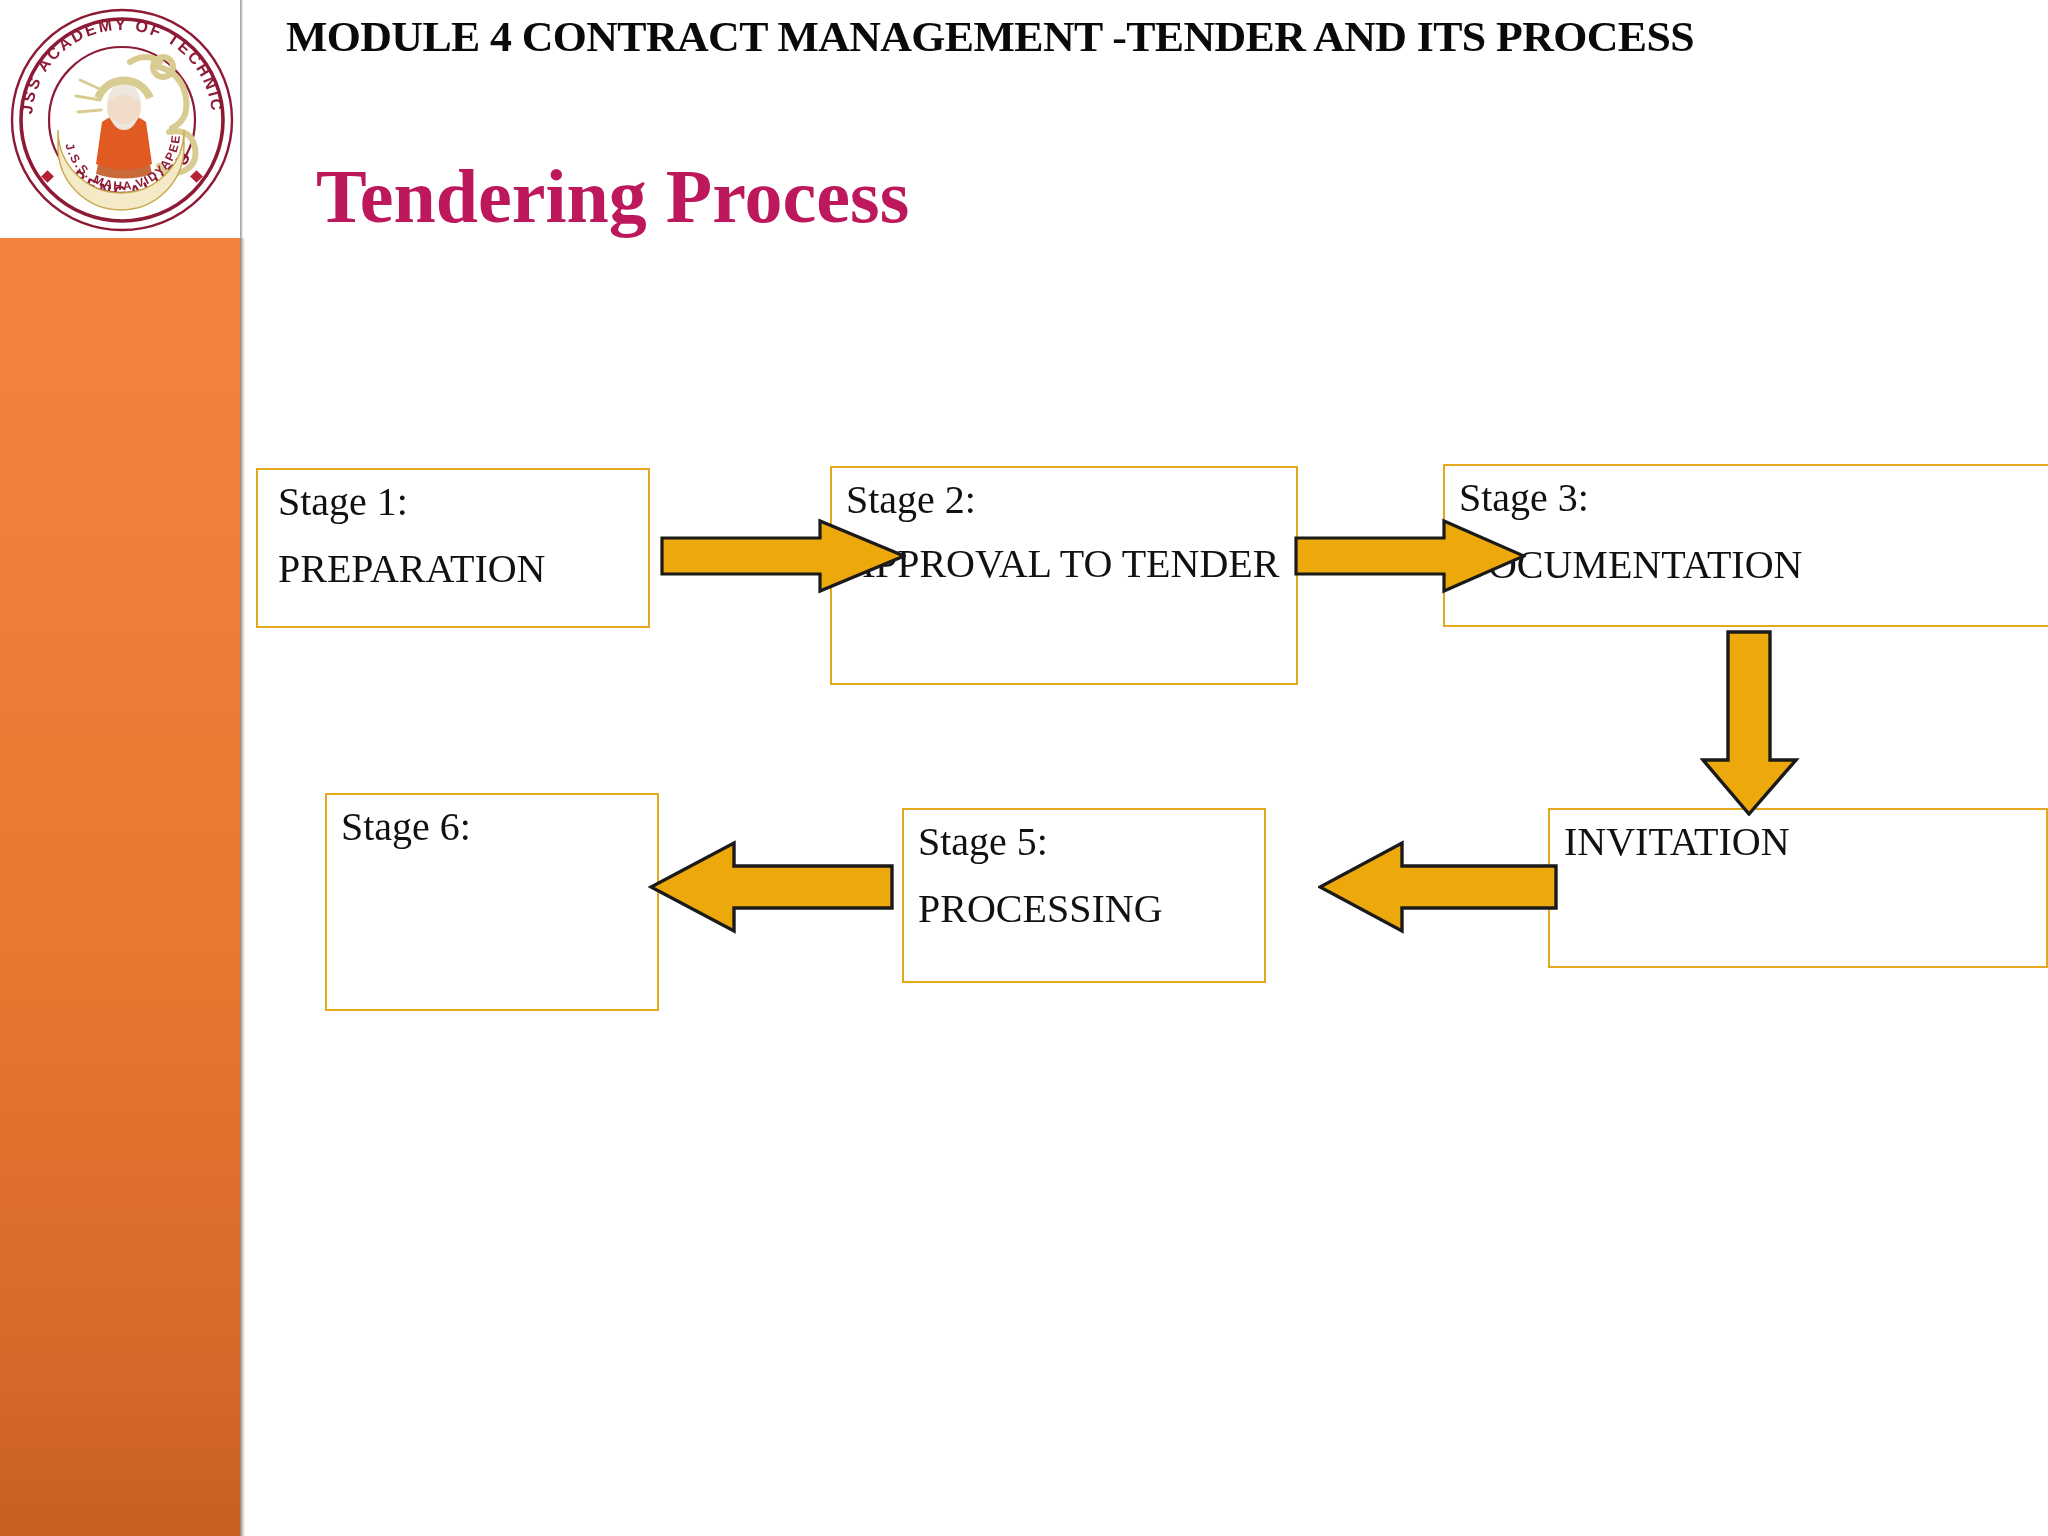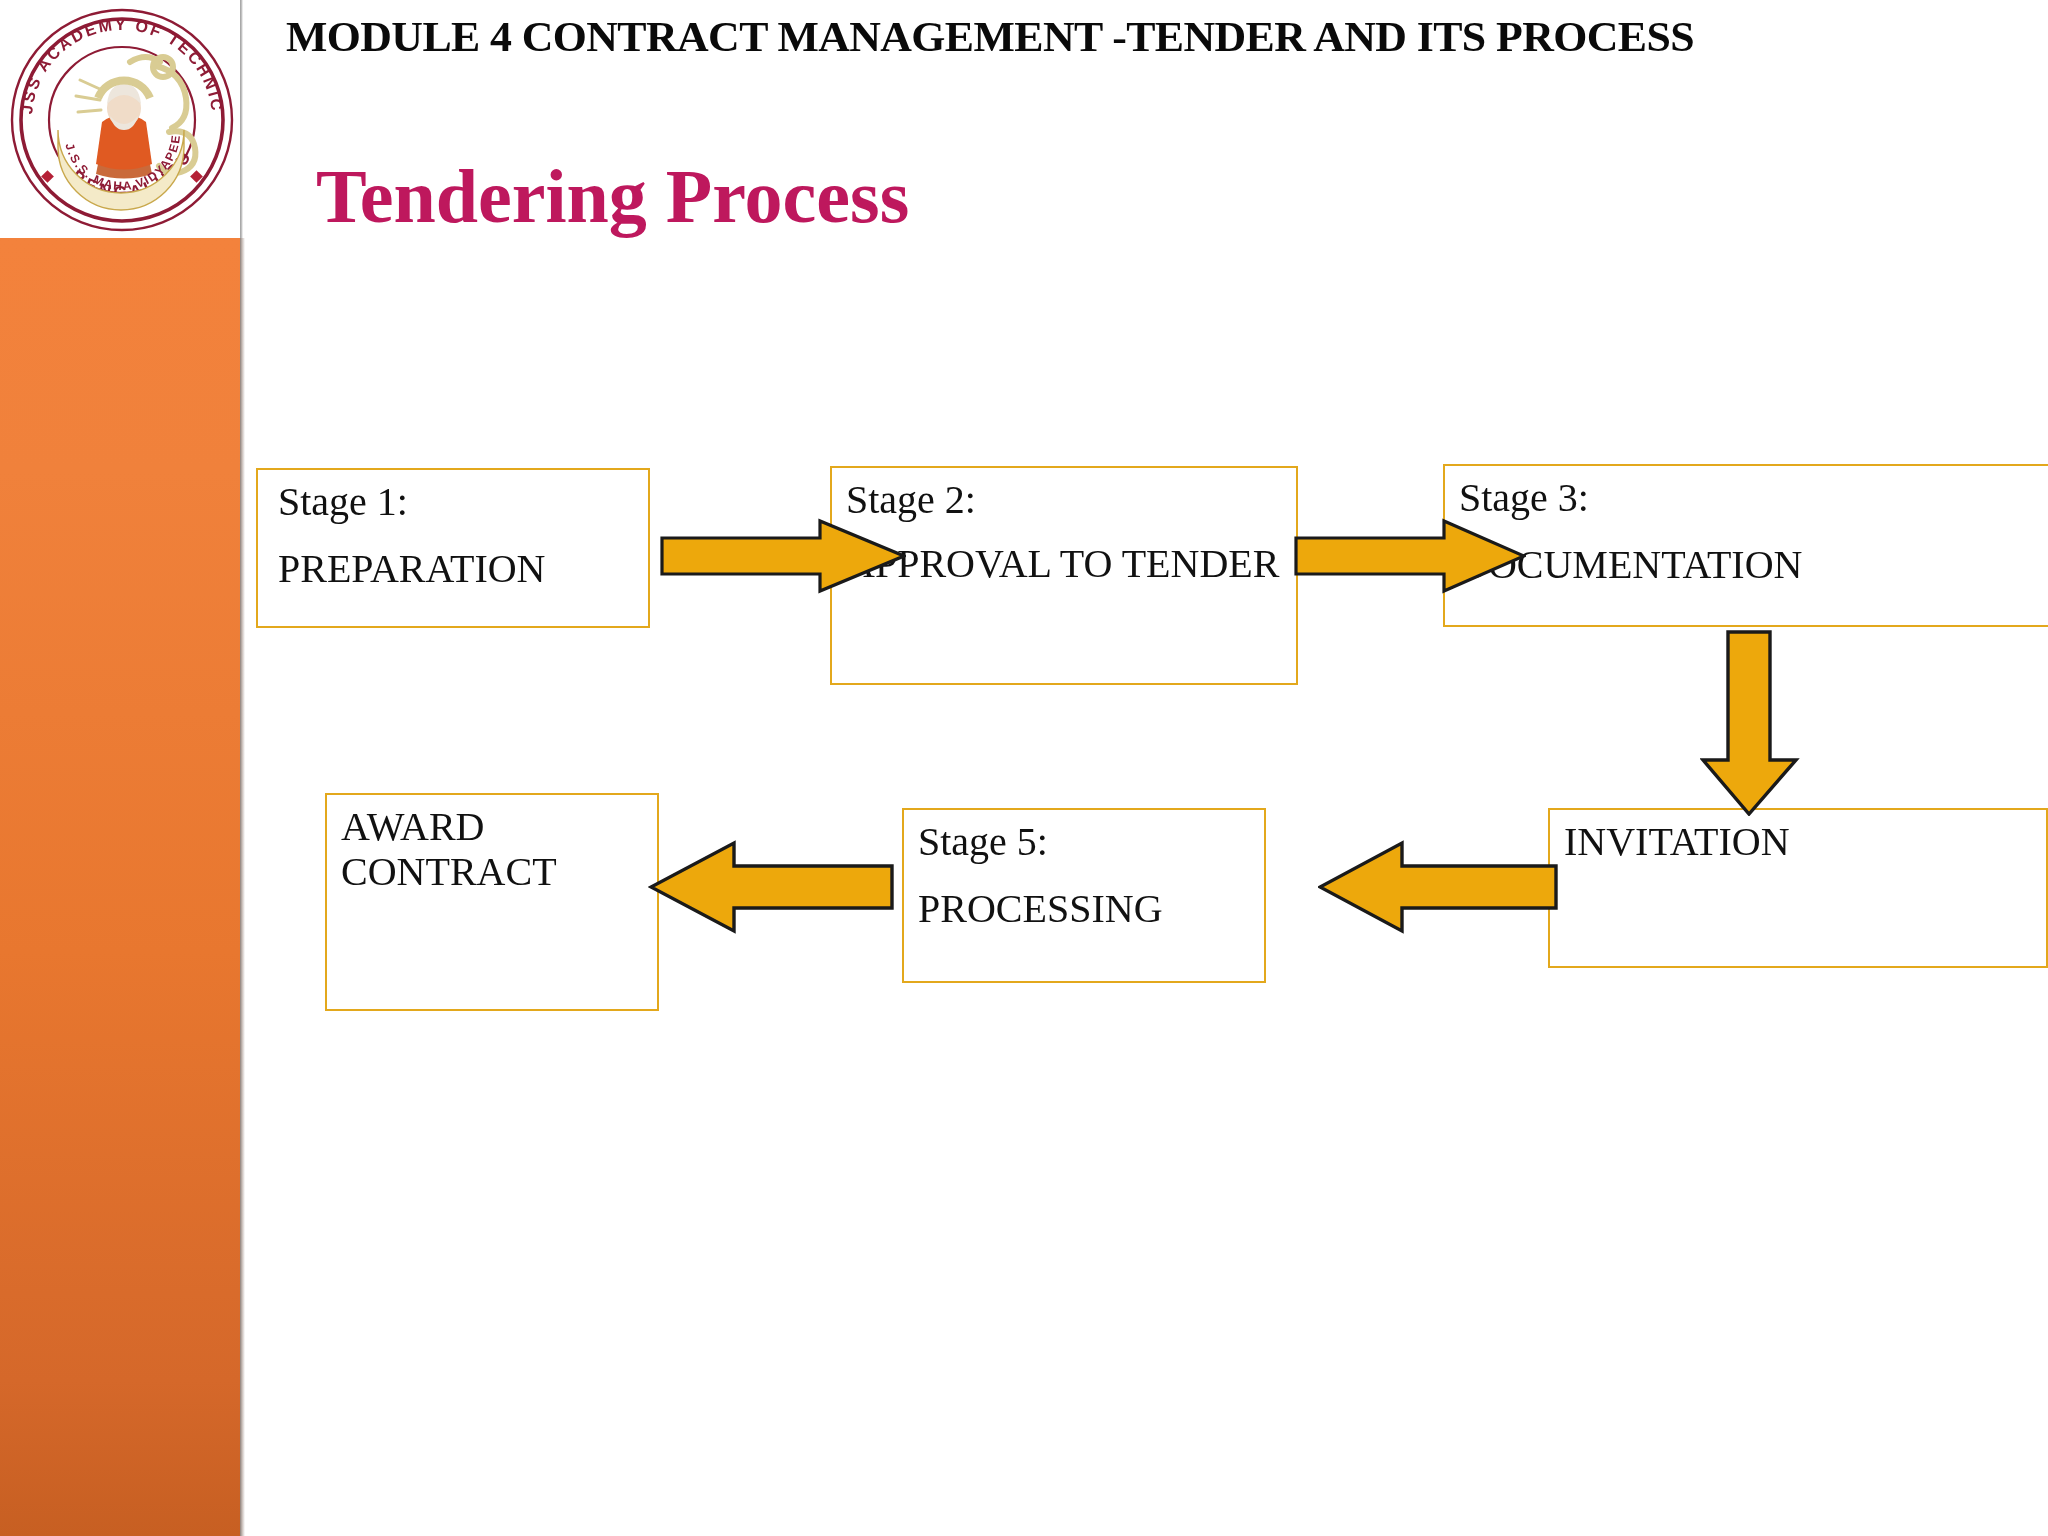--- a/index.html
+++ b/index.html
@@ -211,21 +211,21 @@
   <div class="stage-box" id="box-stage-4">
     <div class="stage-line value">INVITATION</div>
   </div>
 
   <div class="stage-box" id="box-stage-5">
     <div class="stage-line label">Stage 5:</div>
     <div class="stage-line value">PROCESSING</div>
   </div>
 
   <div class="stage-box" id="box-stage-6">
-    <div class="stage-line value">AWARD CONTRACT</div>
+    <div class="stage-line label">Stage 6:</div>
   </div>
 
   <div class="arrow" id="arrow-1-2">
     <svg viewBox="0 0 246 76" width="246" height="76">
       <polygon points="2,20 160,20 160,3 244,38 160,73 160,56 2,56" fill="#EDA80C" stroke="#1a1a1a" stroke-width="3.2" stroke-linejoin="miter"></polygon>
     </svg>
   </div>
 
   <div class="arrow" id="arrow-2-3">
     <svg viewBox="0 0 232 76" width="232" height="76">

